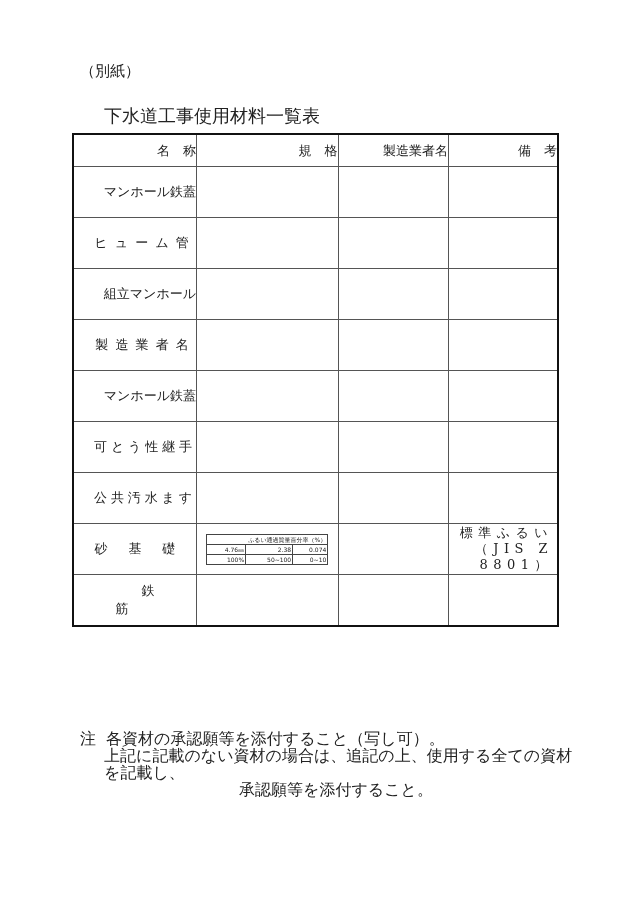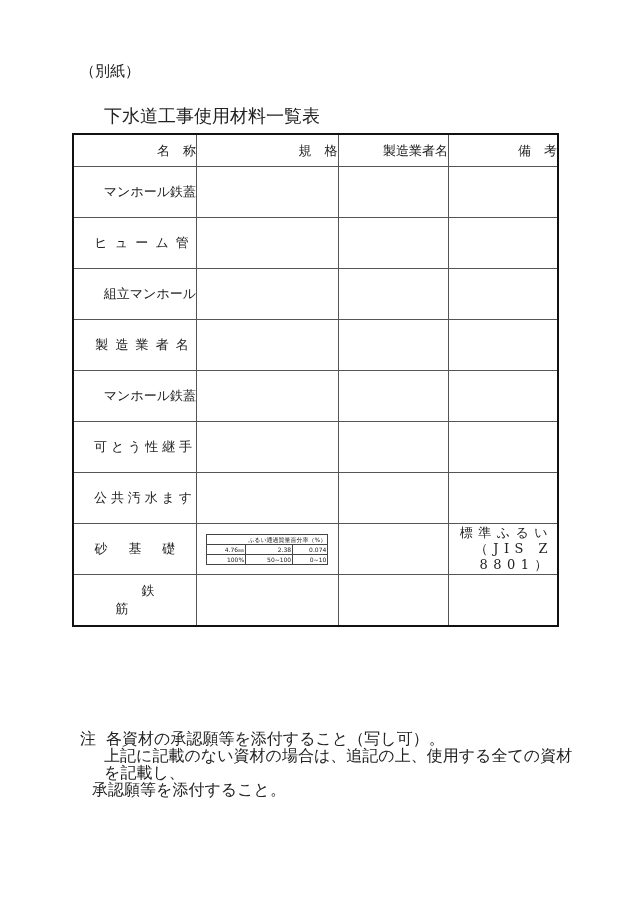--- a/index.html
+++ b/index.html
@@ -30,21 +30,21 @@
     font-family: "DejaVu Sans", "Liberation Sans", sans-serif;
   }
   .sieve td {
     border: 1px solid #444 !important; height: auto !important;
     font-size: 6px !important; line-height: 9px; padding: 0 1px !important;
   }
   .remarks-cell { text-align: center; vertical-align: top !important; font-size: 13px; line-height: 16px; }
   .remarks-cell div { padding: 1px 4px 0 6px; letter-spacing: 0.42em; word-break: break-all; }
   .notes { position: absolute; left: 80px; top: 730px; font-size: 16px; line-height: 17px; width: 500px; }
   .notes .line2 { padding-left: 24px; }
-  .notes .line3 { padding-left: 12px; }
+  .notes .line3 { padding-left: 12px; text-align: center; }
   .notes .tag { display: inline-block; width: 26px; }
 </style>
 </head>
 <body>
 
 <div class="betsushi">（別紙）</div>
 <div class="doc-title">下水道工事使用材料一覧表</div>
 
 <table class="main">
   <colgroup>

